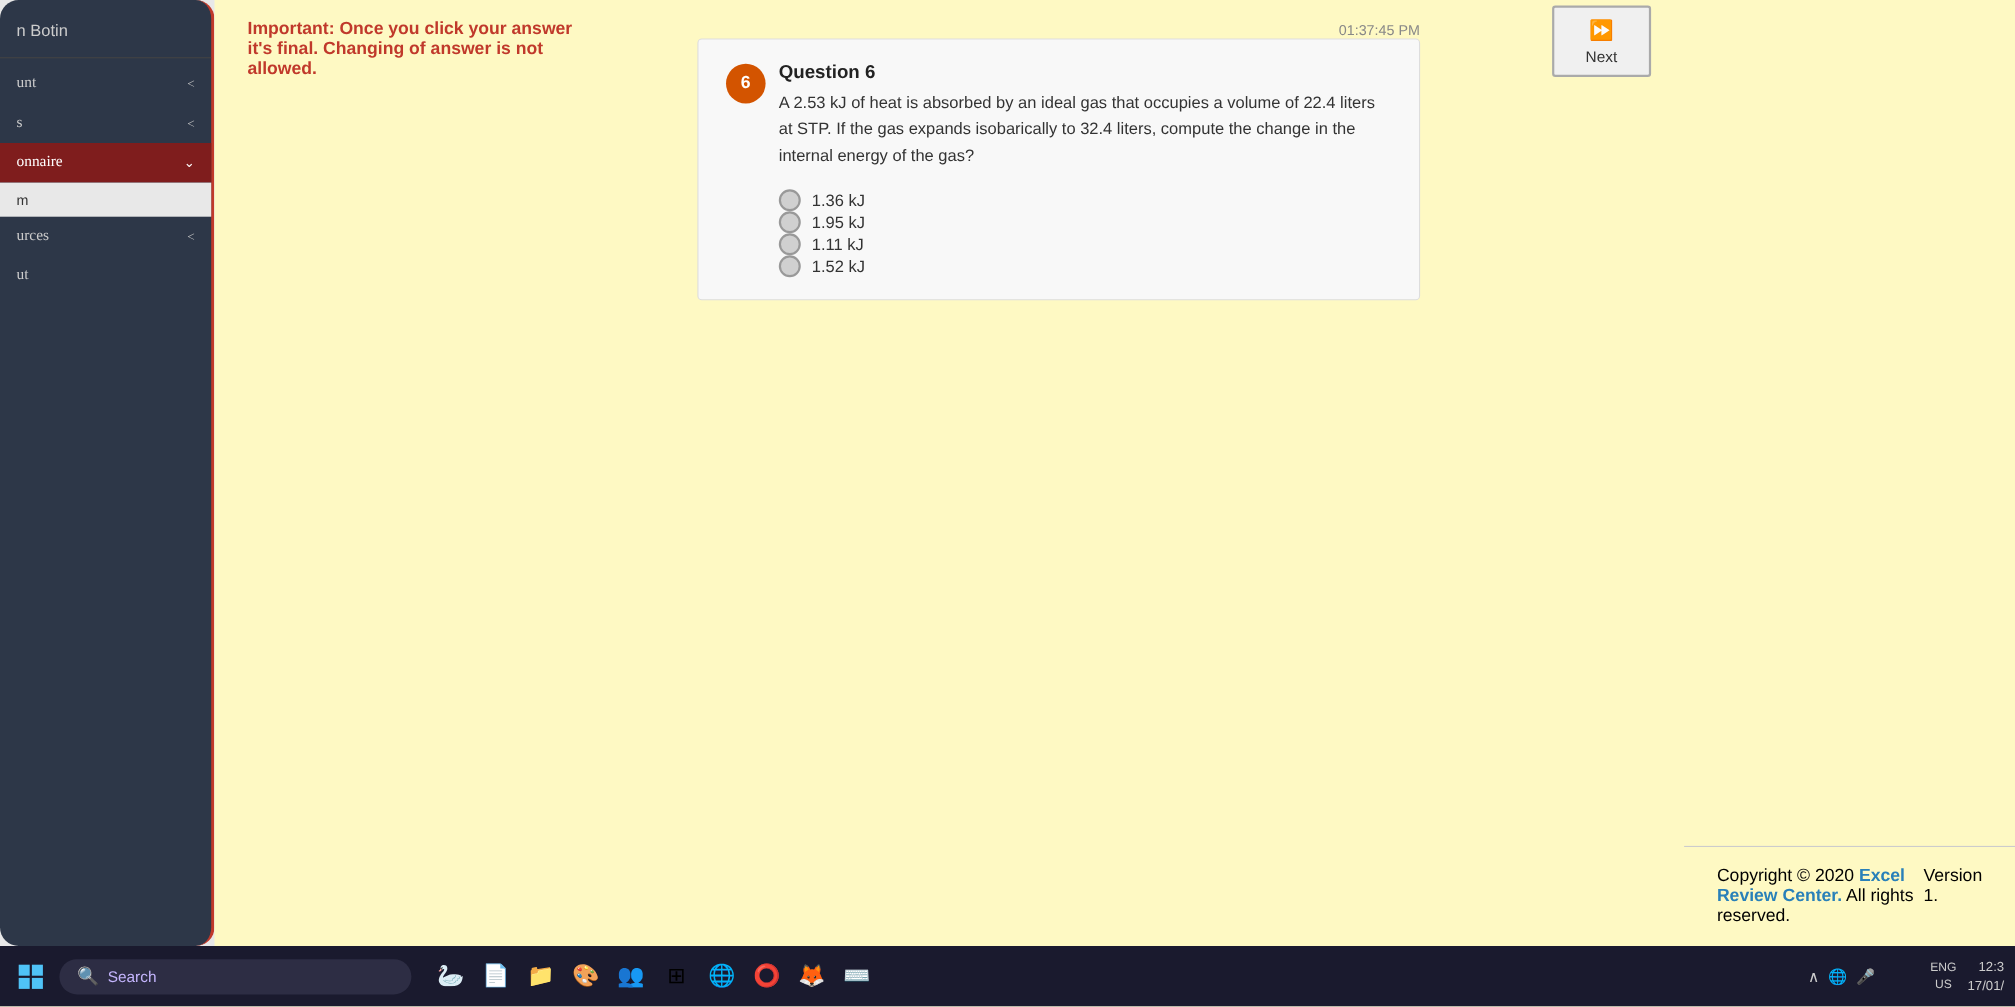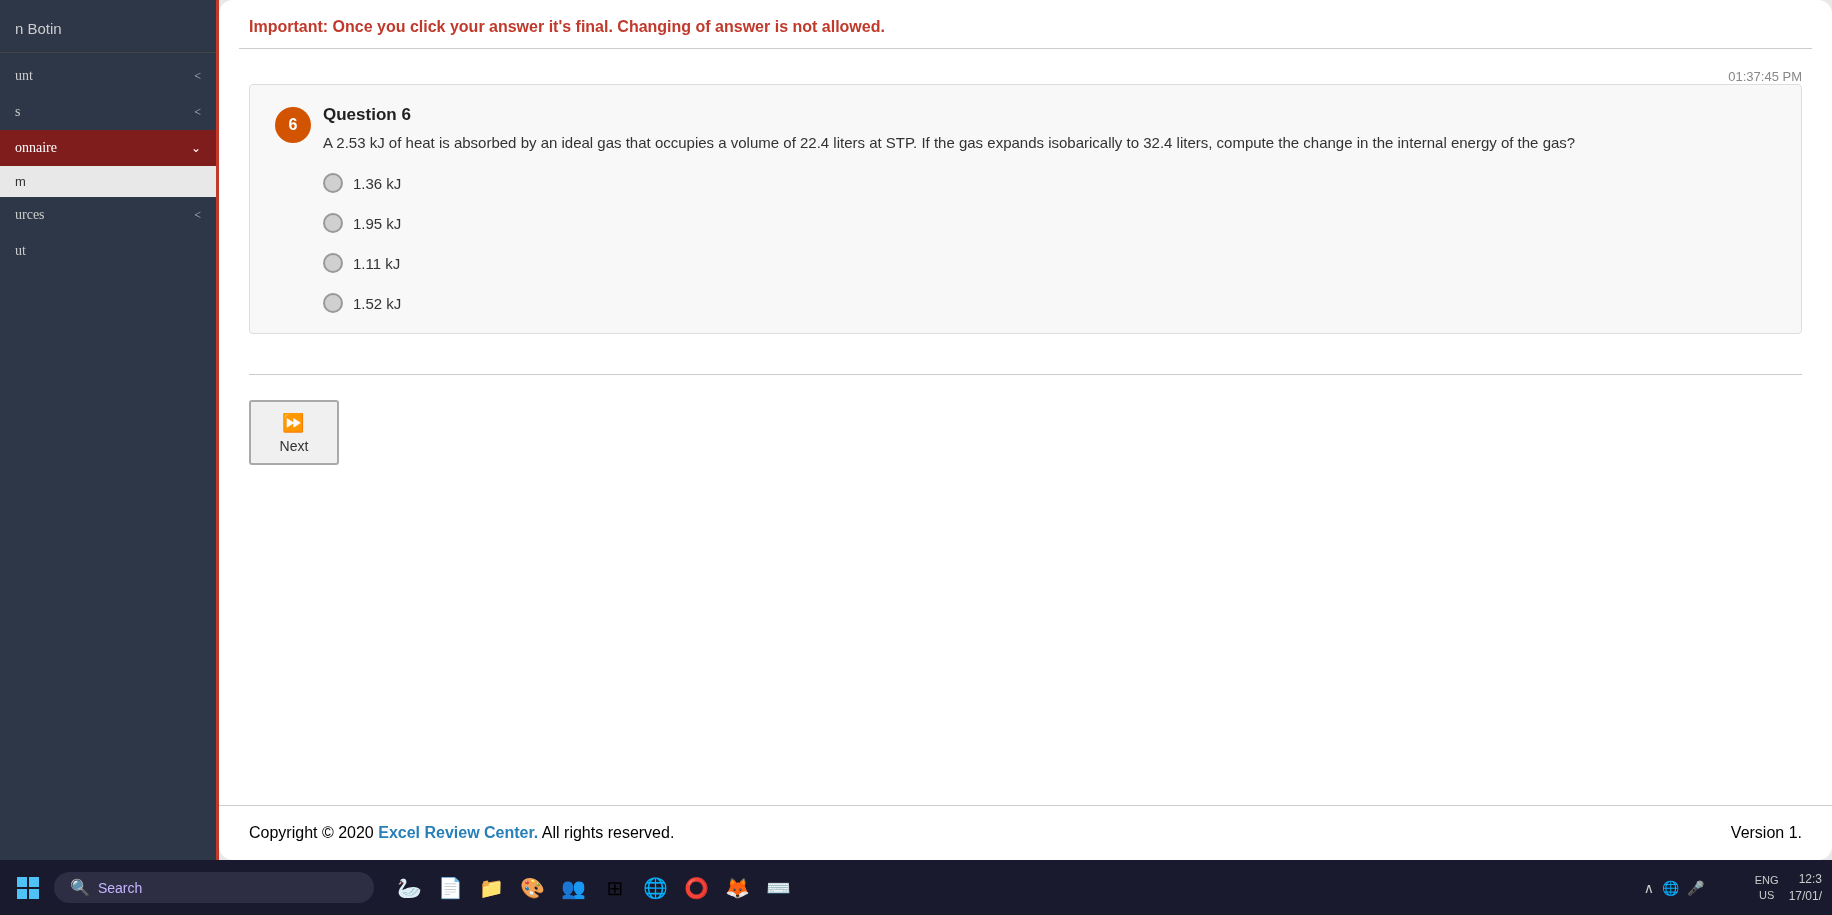--- a/index.html
+++ b/index.html
@@ -2,48 +2,48 @@
 <html><head>
   <meta charset="utf-8">
   <style>
     * { margin: 0; padding: 0; box-sizing: border-box; }
     body { width: 1832px; height: 915px; overflow: hidden; font-family: 'Segoe UI', Arial, sans-serif; background: #e8e8e8; display: flex; flex-direction: column; }
 
     
     .app-container { display: flex; flex: 1; height: 860px; }
 
     
-    .sidebar { width: 219px; background: #2d3748; color: #fff; display: flex; flex-direction: column; padding-top: 10px; border-right: 3px solid #c0392b; flex-shrink: 0; }
+    .sidebar { width: 195px; background: #2d3748; color: #fff; display: flex; flex-direction: column; padding-top: 10px; border-right: 3px solid #c0392b; flex-shrink: 0; border-radius: 17px; }
     .sidebar-user { padding: 10px 15px; font-size: 15px; color: #ccc; }
     .sidebar-divider { height: 1px; background: #444; margin: 5px 0; }
     .sidebar-item { display: flex; align-items: center; justify-content: space-between; padding: 10px 15px; color: #ccc; font-size: 14px; cursor: pointer; font-family: Liberation Serif, serif; }
     .sidebar-item.active { background: #7f1d1d; color: #fff; }
     .sidebar-item .chevron { font-size: 12px; }
     .sidebar-item-label-only { padding: 8px 15px; background: #e8e8e8; color: #333; font-size: 13px; }
 
     
-    .main-content { flex: 1; background: #ffffff; display: flex; flex-direction: column; overflow-y: auto; border-radius: 14px; }
+    .main-content { flex: 1; background: #fef9c3; display: flex; overflow-y: auto; }
 
     
     .notice { padding: 18px 30px 12px 30px; }
     .notice-text { color: #c0392b; font-size: 16px; font-weight: bold; }
 
     .divider-line { height: 1px; background: #ccc; margin: 0 20px; }
 
     
     .question-area { padding: 20px 30px; }
     .timestamp { text-align: right; color: #888; font-size: 13px; }
 
     .question-card { background: #f8f8f8; border: 1px solid #ddd; border-radius: 4px; padding: 20px 25px; }
     .question-header { display: flex; align-items: flex-start; gap: 12px; margin-bottom: 15px; }
     .question-icon { width: 36px; height: 36px; border-radius: 50%; background: #d35400; display: flex; align-items: center; justify-content: center; color: #fff; font-size: 16px; font-weight: bold; flex-shrink: 0; margin-top: 2px; }
     .question-title { font-size: 17px; font-weight: bold; color: #222; margin-bottom: 6px; }
     .question-text { font-size: 15px; color: #333; line-height: 1.6; }
 
-    .options-list { margin-top: 18px; display: flex; flex-direction: column; gap: 20px; padding-left: 48px; }
+    .options-list { margin-top: 18px; display: flex; flex-direction: column; gap: 0; padding-left: 48px; }
     .option-item { display: flex; align-items: center; gap: 10px; font-size: 15px; color: #333; cursor: pointer; }
     .radio-circle { width: 20px; height: 20px; border-radius: 50%; border: 2px solid #999; background: #d0d0d0; flex-shrink: 0; }
 
     .divider-line2 { height: 1px; background: #ccc; margin: 20px 30px; }
 
     
     .button-area { padding: 5px 30px 20px 30px; }
     .next-btn { display: flex; flex-direction: column; align-items: center; justify-content: center; width: 90px; height: 65px; border: 2px solid #aaa; background: #f0f0f0; cursor: pointer; border-radius: 3px; font-size: 14px; color: #333; gap: 4px; }
     .next-btn .arrow-icon { font-size: 18px; color: #333; }
 

